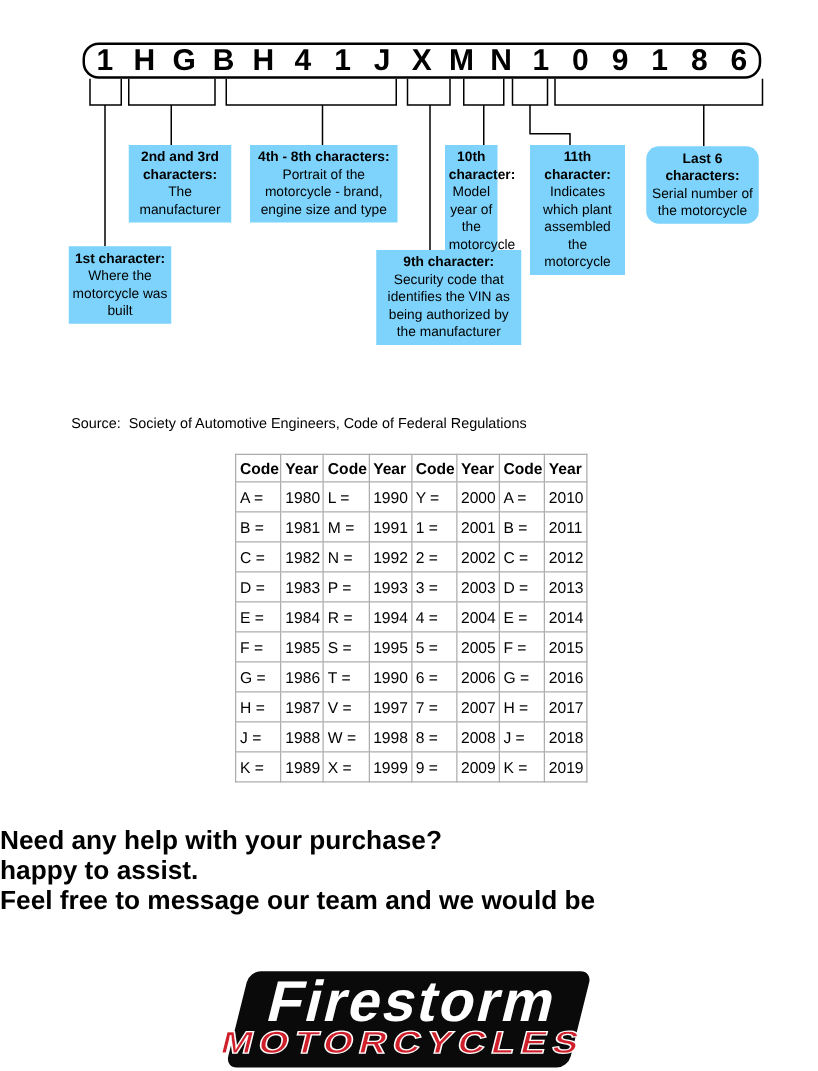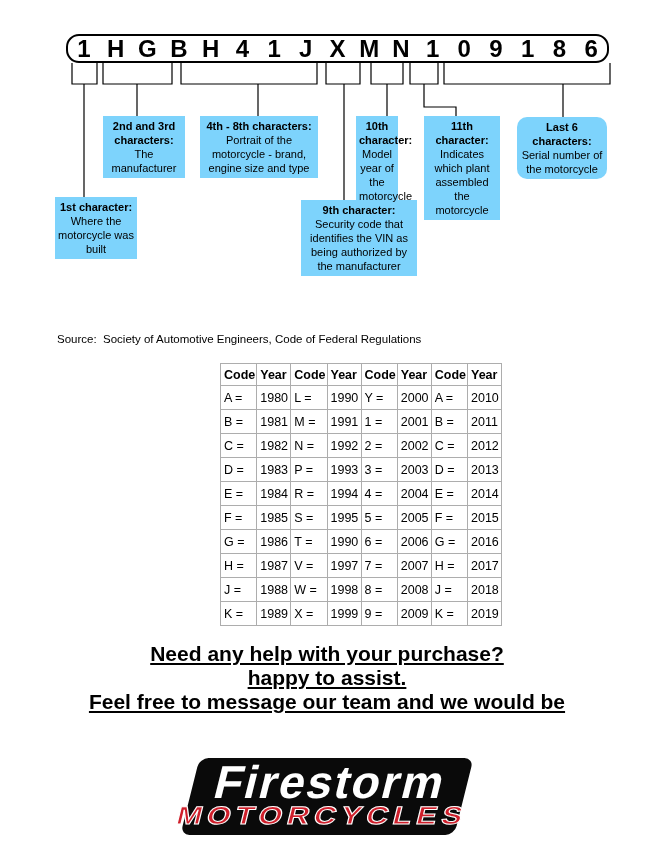--- a/index.html
+++ b/index.html
@@ -23,30 +23,30 @@
     font-size:11px;line-height:14px;padding:3px 3px;box-sizing:border-box;
   }
   .callout .t{display:block;font-weight:bold;}
   .callout .b{display:block;}
   .source{
     position:absolute;left:57px;top:297px;font-size:11.5px;white-space:pre-wrap;margin-top:36px;
   }
 
   
   .table-wrap{margin:33px 0 0 188px;}
-  table.codes{border-collapse:collapse;margin-left:32px;}
+  table.codes{border-collapse:collapse;}
   table.codes th,table.codes td{
     border:1px solid #adadad;font-size:12.5px;text-align:left;
     width:34px;box-sizing:border-box;padding:1px 1px 1px 3px;vertical-align:middle;
   }
   table.codes th{font-weight:bold;height:22px;}
   table.codes td{height:24px;}
 
   
-  .help{margin-top:16px;text-align:center;text-decoration:underline;}
+  .help{margin-top:35px;}
   .help .line{font-size:21px;font-weight:bold;line-height:24px;}
 
   
   .logo-wrap{margin-top:44px;text-align:center;}
   .logo{
     display:inline-block;background:#0a0a0a;border-radius:9px;
     padding:3px 18px 7px 18px;transform:skewX(-14deg);
   }
   .logo .brand{
     display:block;color:#ffffff;font-weight:bold;font-size:46px;line-height:0.95;

